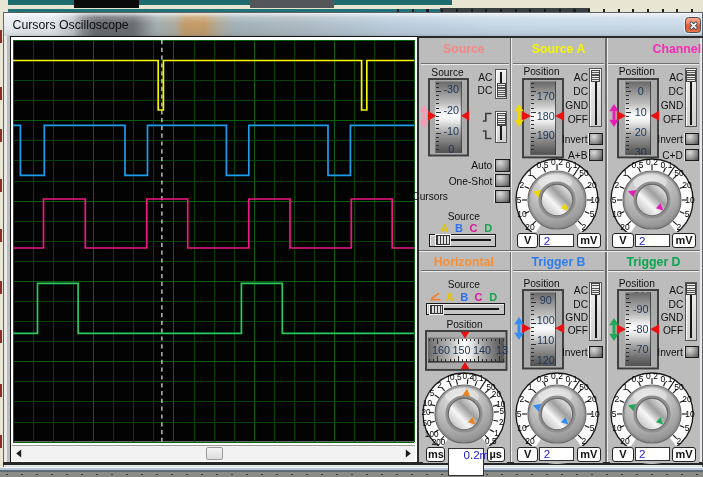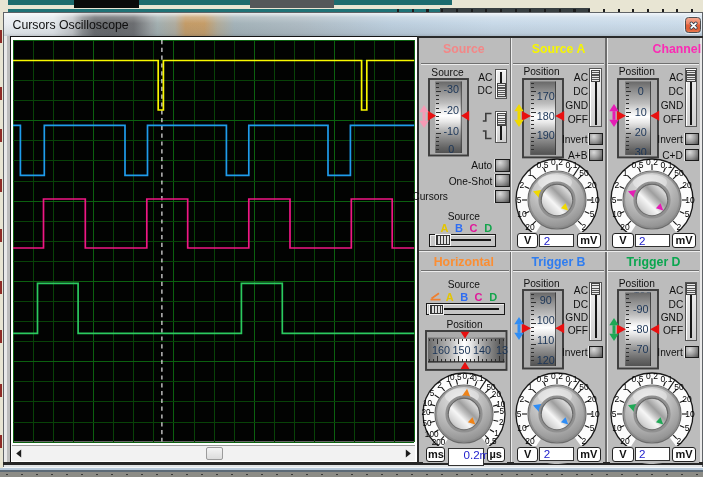--- a/index.html
+++ b/index.html
@@ -665,21 +665,21 @@
     <circle cx="48" cy="48" r="27.8" fill="none" stroke="#888888" stroke-width="1.6" opacity="0.7"></circle>
     <ellipse cx="46" cy="30.5" rx="17" ry="8" fill="#ffffff" opacity="0.35"></ellipse>
     <polygon points="51.1,22.7 55.2,33.3 44.5,32.0" fill="#ef8318"></polygon>
     <circle cx="48" cy="48" r="17.4" fill="none" stroke="#909090" stroke-width="2.4"></circle>
     <circle cx="48" cy="48" r="15.8" fill="url(#k464_414i)" stroke="#6f6f6f" stroke-width="1.2"></circle>
     <path d="M 32.2,48 A 15.8,15.8 0 0 1 63.8,48" fill="none" stroke="#5f5f5f" stroke-width="1" opacity="0.6"></path>
     <polygon points="59.3,58.6 51.9,56.3 56.5,51.3" fill="#ef8318"></polygon>
   </svg>
 <div style="position:absolute;left:423.3px;top:446.1px;width:83.69999999999999px;height:16.900000000000002px;background:#bcbcbc"></div>
 <div style="position:absolute;left:425.8px;top:446.8px;width:19.0px;height:15.3px;background:#fff;border:1.3px solid #222;border-radius:3px;box-sizing:border-box;font:700 11px 'Liberation Sans', sans-serif;color:#111;text-align:right;line-height:13.3px">ms</div>
-<div style="position:absolute;left:447.5px;top:447.6px;width:36.5px;height:18px;background:#fff;border:1.2px solid #333;box-sizing:border-box;font:400 11.6px 'Liberation Sans', sans-serif;color:#2222cc;padding-left:15px;line-height:12.3px">0.2m</div>
+<div style="position:absolute;left:447.5px;top:447.6px;width:36.5px;height:28px;background:#fff;border:1.2px solid #333;box-sizing:border-box;font:400 11.6px 'Liberation Sans', sans-serif;color:#2222cc;padding-left:15px;line-height:12.3px">0.2m</div>
 <div style="position:absolute;left:487.0px;top:446.8px;width:17.5px;height:15.3px;background:#fff;border:1.3px solid #222;border-radius:3px;box-sizing:border-box;font:700 11px 'Liberation Sans', sans-serif;color:#111;text-align:center;line-height:13.3px">µs</div>
 <div style="position:absolute;left:501.5px;top:278.3px;width:80px;text-align:center;font:400 10.2px 'Liberation Sans', sans-serif;color:#111;white-space:nowrap">Position</div>
 <svg style="position:absolute;left:520.8px;top:289.0px;overflow:visible" width="44.0" height="80.5">
     <rect x="2.0" y="1.0" width="40.0" height="78.5" fill="#ababab" stroke="#3c3c3c" stroke-width="1.9"></rect>
     <defs>
       <linearGradient id="g522_290" x1="0" y1="0" x2="0" y2="1">
         <stop offset="0" stop-color="#686868"></stop>
         <stop offset="0.12" stop-color="#8d8d8d"></stop>
         <stop offset="0.30" stop-color="#bdbdbd"></stop>
         <stop offset="0.42" stop-color="#eeeeee"></stop>

